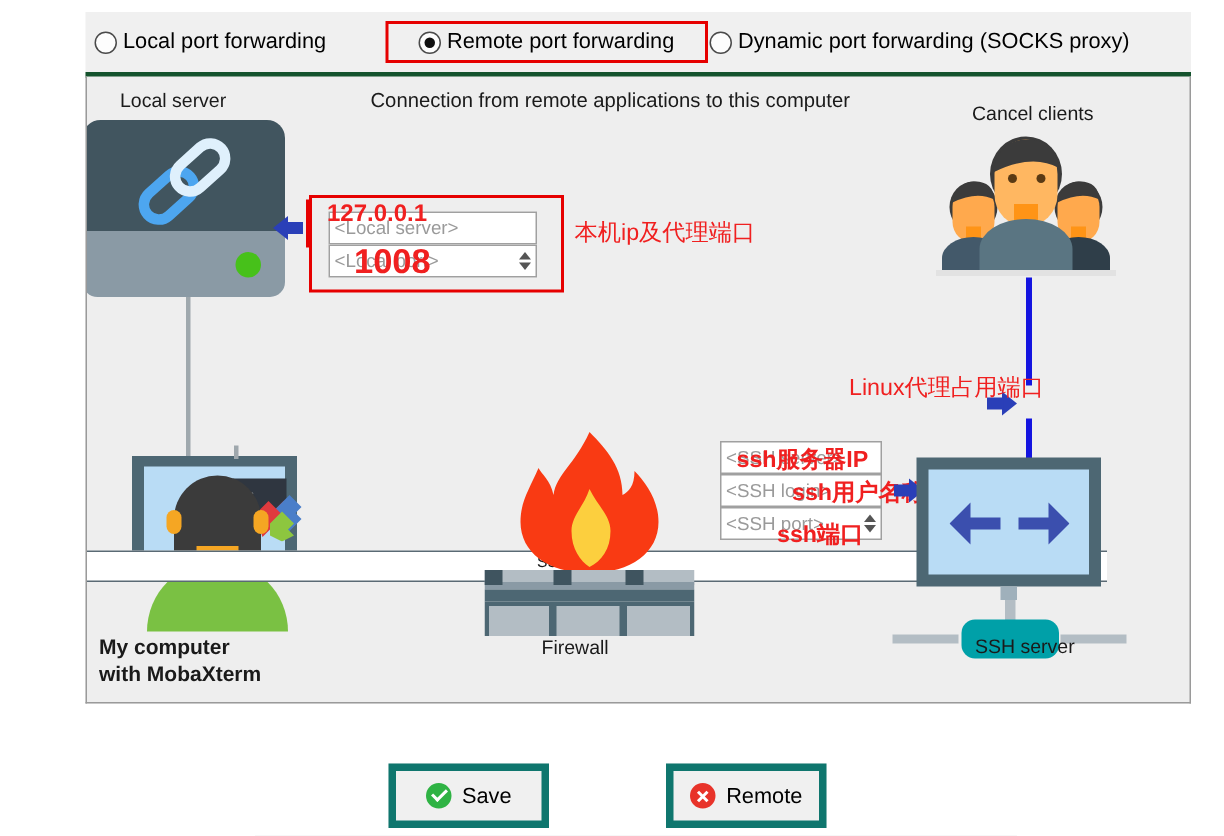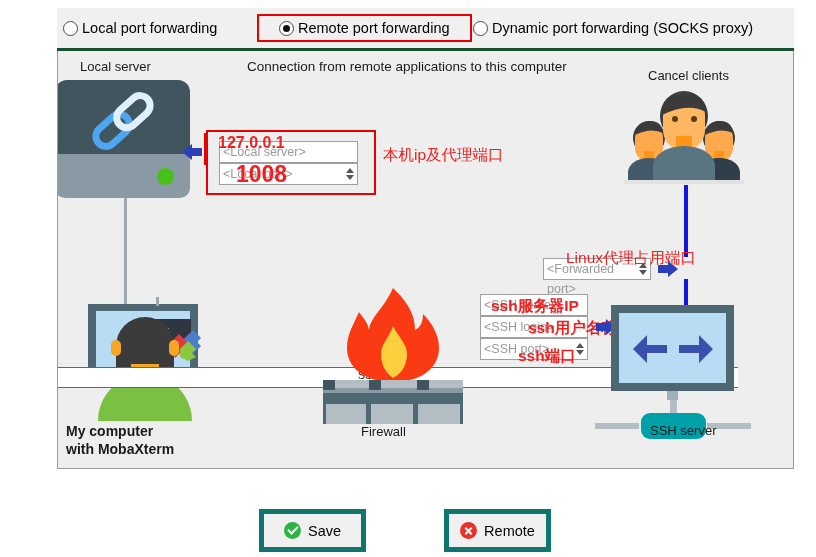--- a/index.html
+++ b/index.html
@@ -261,29 +261,20 @@
       <circle cx="70" cy="36" r="3" fill="#5a3a14"></circle>
       <rect x="52" y="53" width="16" height="14" fill="#ff9416"></rect>
       <path d="M29 100 v-17 a31 20 0 0 1 62 0 v17 z" fill="#5a7582"></path>
       <rect x="0" y="97" width="120" height="4" fill="#e2e2e2"></rect>
     </svg>
   </div>
 
   <div class="wire-blue" style="left:626px;top:134px;width:4px;height:72px;"></div>
   <div class="wire-blue" style="left:626px;top:228px;width:4px;height:27px;"></div>
 
-  <div id="forwarded-field">
-    <div class="tf spin" style="width:108px;">
-      <span>&lt;Forwarded port&gt;</span>
-      <span class="spinner">
-        <span class="sp-up"></span>
-        <span class="sp-dn"></span>
-      </span>
-    </div>
-  </div>
   <div class="arrow-right" style="left:600px;top:210px;width:20px;height:16px;">
     <div class="head"></div>
       <div class="tail"></div>
   </div>
   <div class="anno" style="left:508px;top:197px;font-size:15.5px;">Linux代理占用端口</div>
 
   <div id="ssh-fields">
     <div class="tf tf-wide">
       <span>&lt;SSH server&gt;</span>
     </div>

